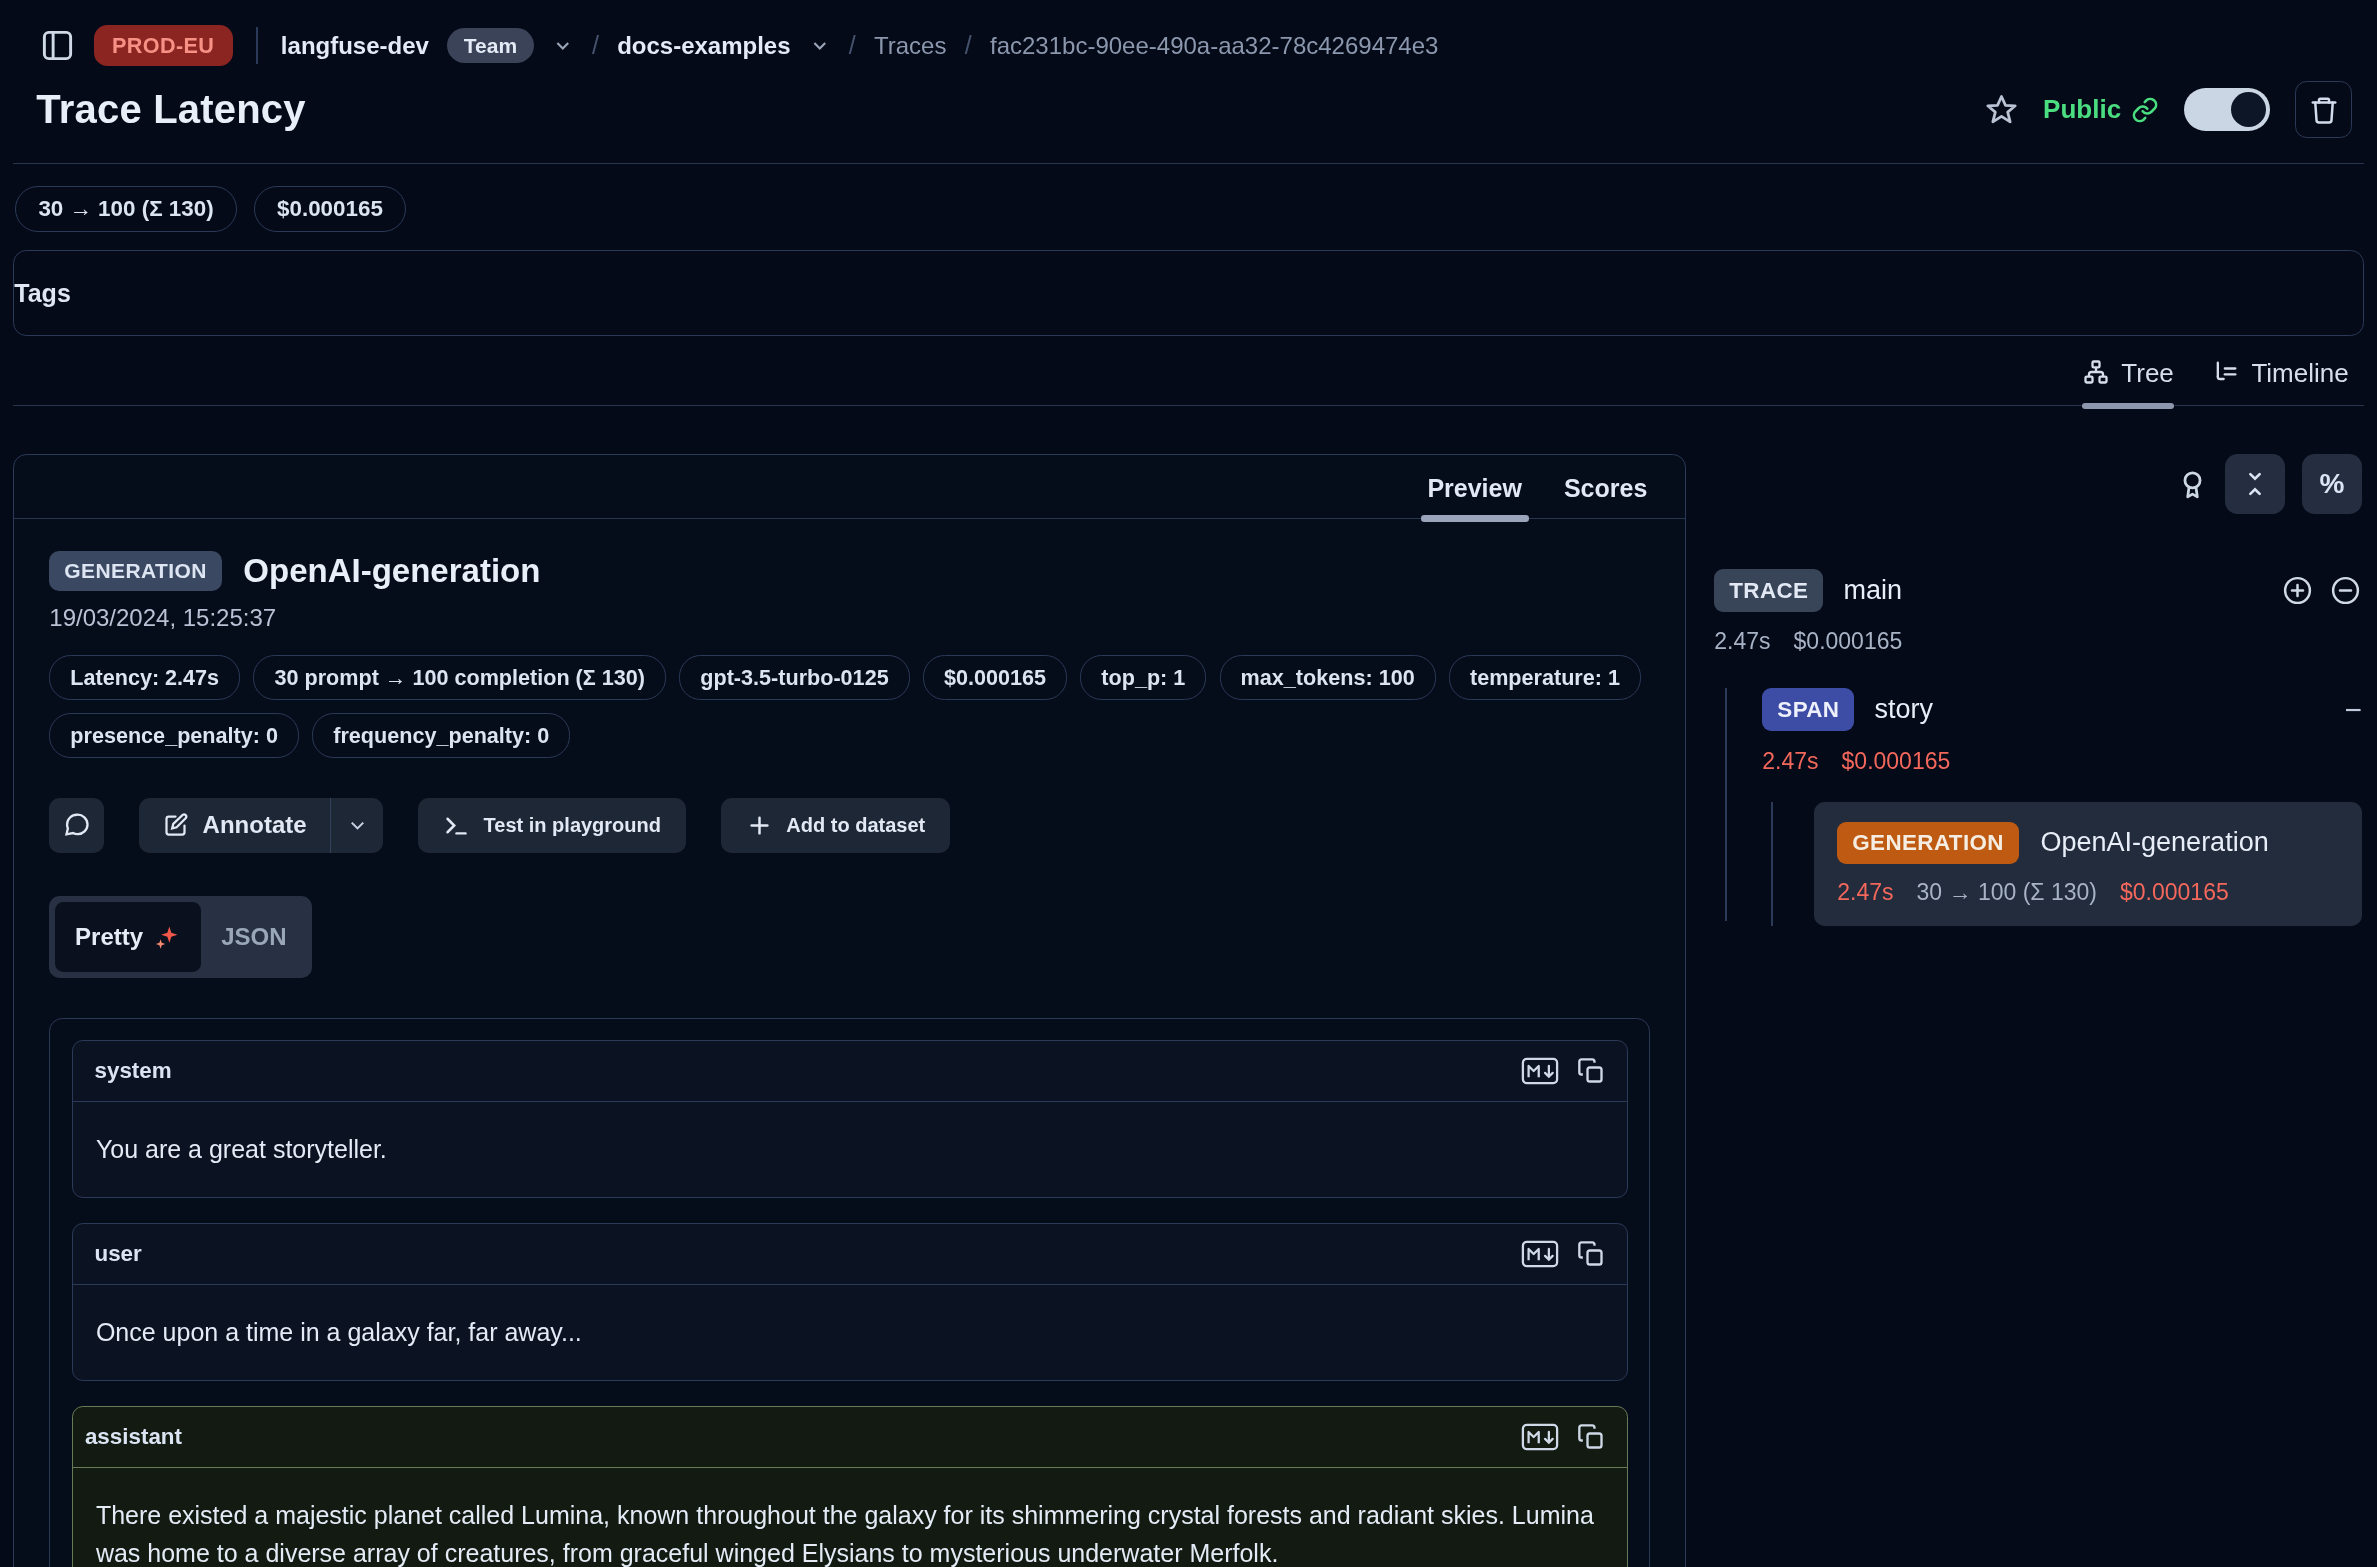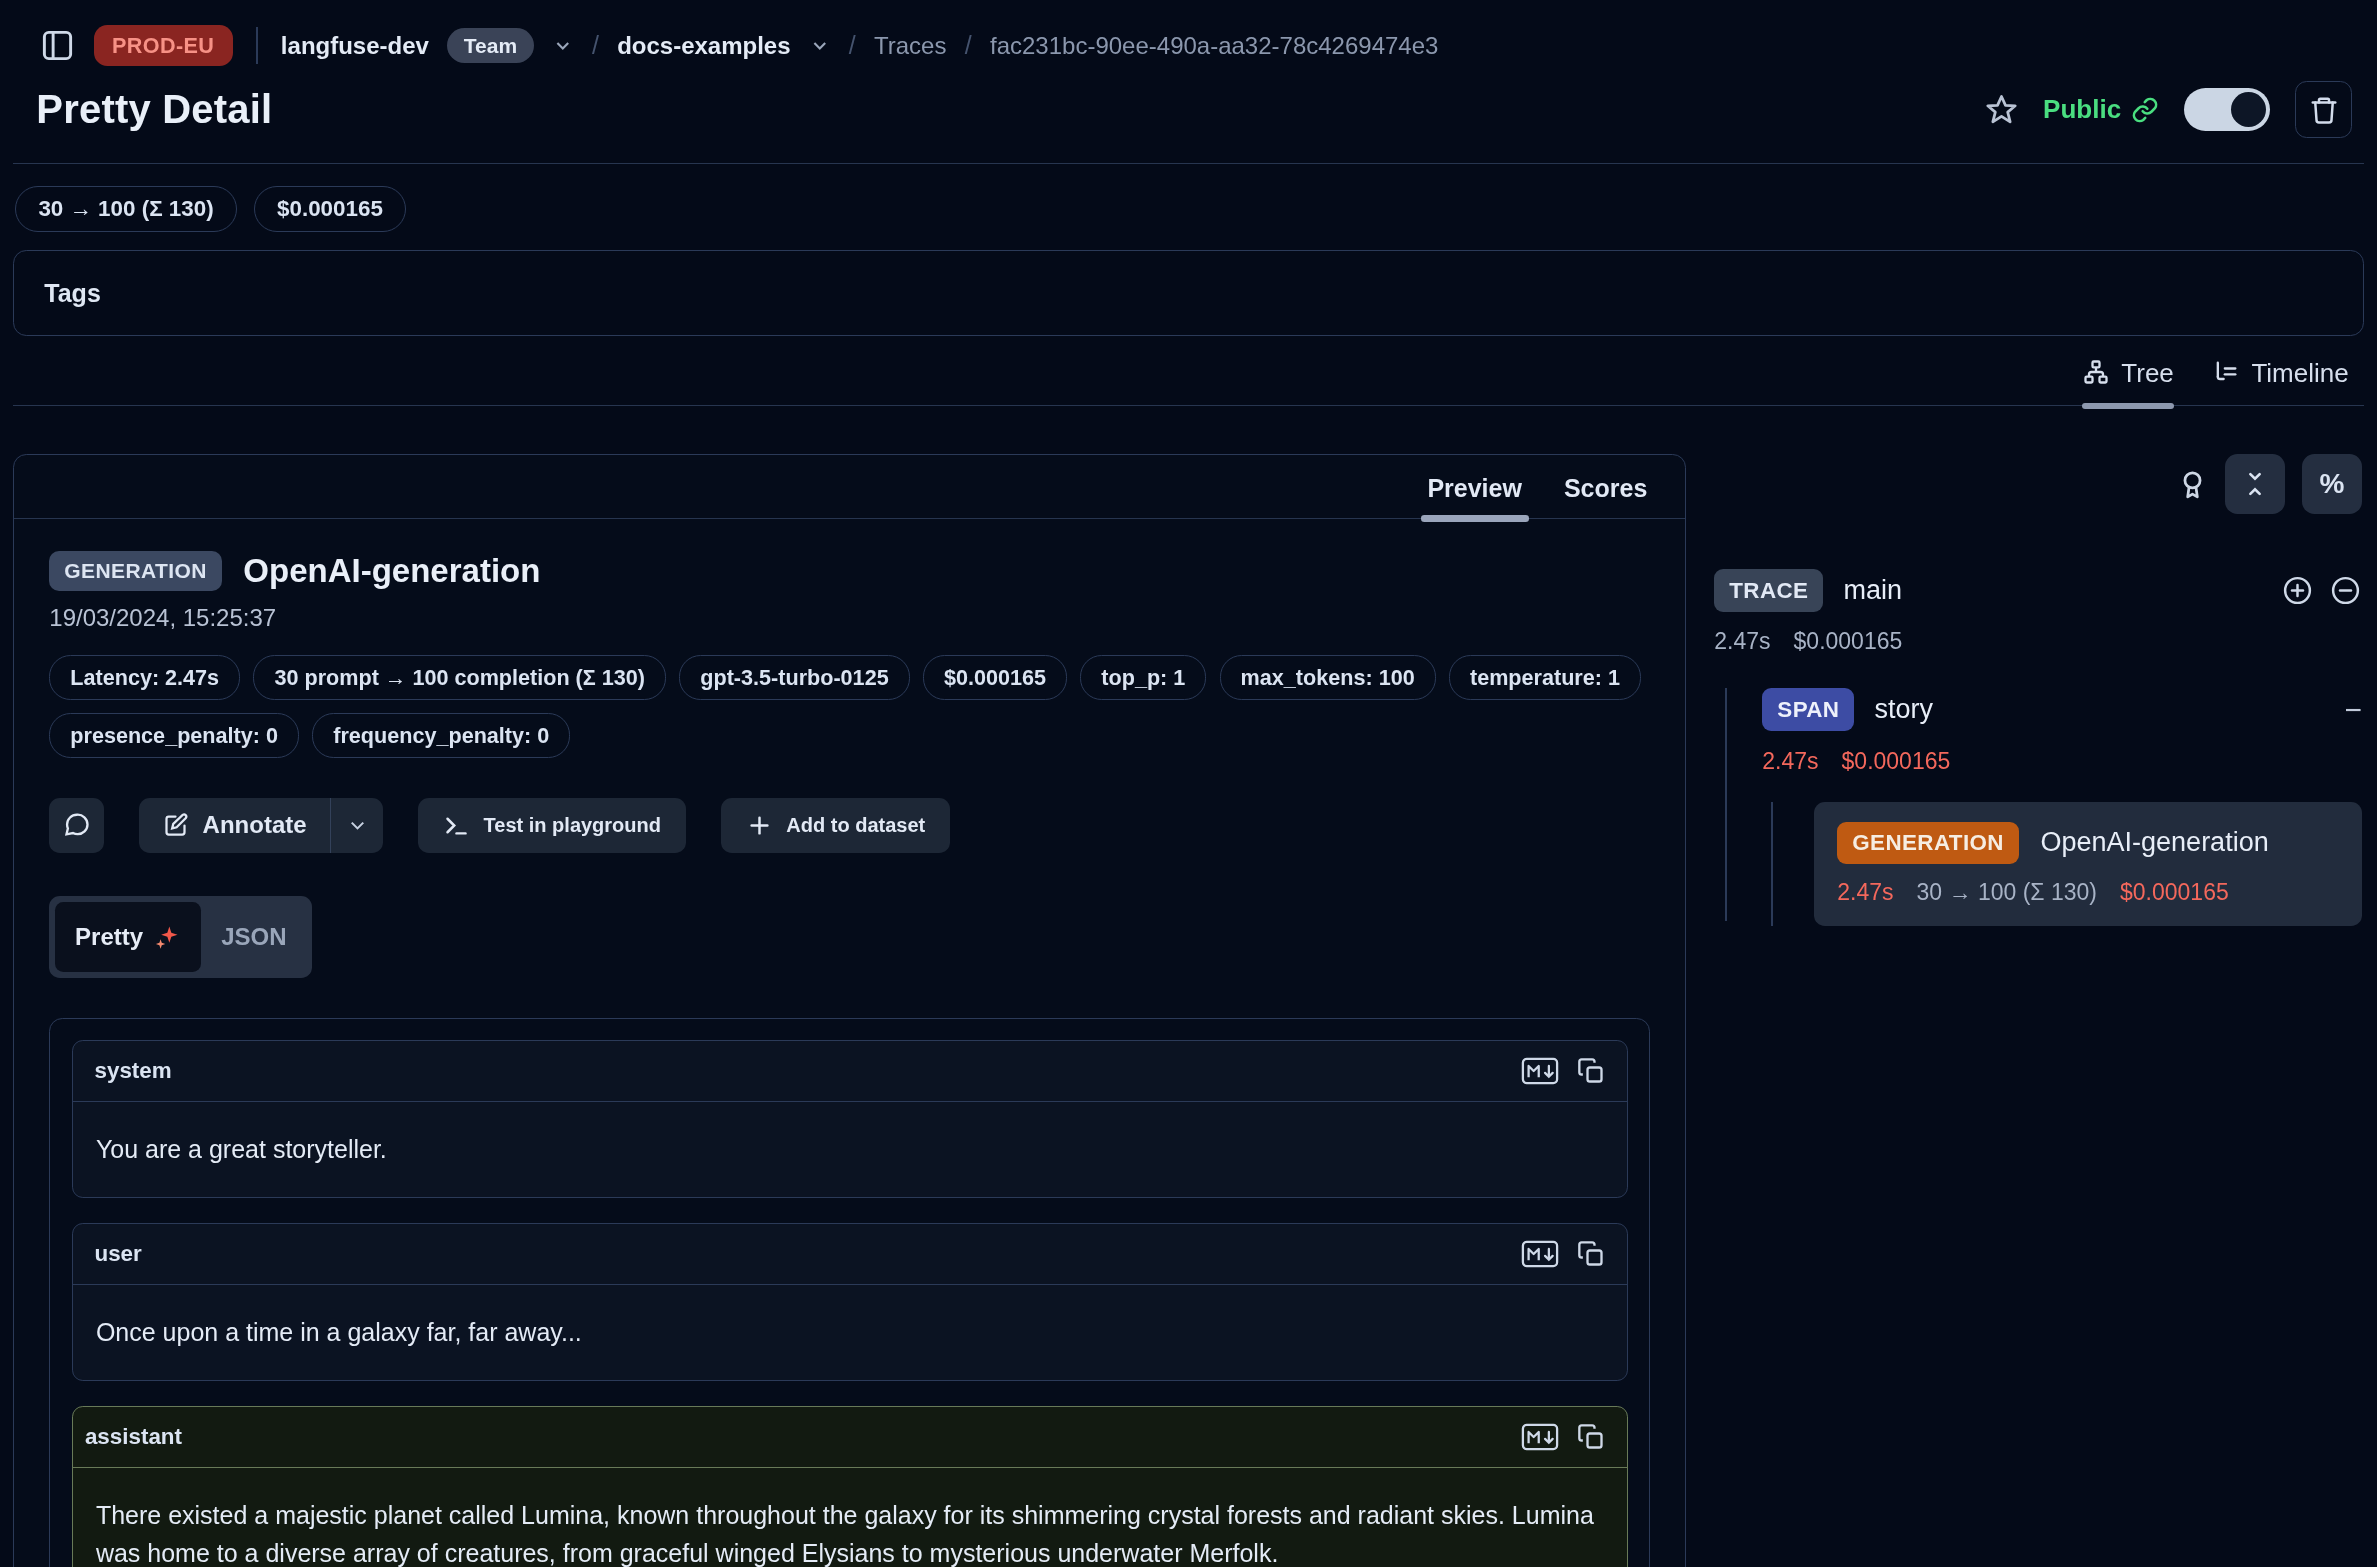--- a/index.html
+++ b/index.html
@@ -26,21 +26,21 @@
   .public-wrap { display:flex; align-items:center; gap:10px; color:#4ade80; font-size:26px; font-weight:700; }
   .switch { width:86px; height:43px; border-radius:21.6px; background:#cbd6e4; position:relative; border:none; cursor:pointer; }
   .switch .knob { position:absolute; right:4.2px; top:4.2px; width:35px; height:35px; border-radius:50%; background:#0d1626; }
   .trash-btn { width:57px; height:57px; border:1.7px solid #2b3a58; border-radius:11.6px; background:none; color:#d3dcec; display:flex; align-items:center; justify-content:center; cursor:pointer; }
 
   
   .pill-row { display:flex; flex-wrap:wrap; gap:16.6px; padding:21.6px 0 0 1.7px; }
   .pill { border:1.7px solid #2b3a58; border-radius:23px; padding:9.1px 22.4px; font-size:22.4px; font-weight:700; color:#dbe4f2; white-space:nowrap; }
 
   
-  .tags-box { margin-top:18.3px; border:1.7px solid #2b3a58; border-radius:13.3px; height:86px; display:flex; align-items:center; padding-left:30px; }
+  .tags-box { margin-top:18.3px; border:1.7px solid #2b3a58; border-radius:13.3px; height:86px; display:flex; align-items:center; }
   .tags-label { font-size:25px; font-weight:700; color:#dfe7f3; }
 
   
   .view-tabs { display:flex; justify-content:flex-end; gap:38px; padding-right:15px; border-bottom:1.7px solid #27354f; margin-top:21.6px; }
   .vtab { display:flex; align-items:flex-start; gap:11.6px; font-size:26px; color:#d6deec; padding-bottom:16.6px; position:relative; cursor:pointer; background:none; border:none; }
   .vtab .bar { position:absolute; left:0; right:0; bottom:-4.2px; height:6.7px; border-radius:3.3px; background:#8d98ae; }
 
   
   .content { display:flex; align-items:flex-start; gap:28px; margin-top:48px; }
   .main-card { width:1673px; border:1.7px solid #2b3a58; border-radius:13.3px; background:#050c1a; }
@@ -131,21 +131,21 @@
           <polyline points="6 9 12 15 18 9"></polyline>
         </svg>
     </span>
     <span class="slash">/</span>
     <span class="crumb dim">Traces</span>
     <span class="slash">/</span>
     <span class="trace-id">fac231bc-90ee-490a-aa32-78c4269474e3</span>
   </div>
 
   <div class="header-row">
-    <h1 class="page-title">Pretty Detail</h1>
+    <h1 class="page-title">Trace Latency</h1>
     <div class="header-actions">
       <button class="icon-btn-plain">
         <span>
           <svg width="33" height="33" viewBox="0 0 24 24" fill="none" stroke="#b9c3d4" stroke-width="2" stroke-linejoin="round">
               <polygon points="12 2.5 14.9 9 22 9.3 16.5 13.9 18.3 21 12 17 5.7 21 7.5 13.9 2 9.3 9.1 9"></polygon>
             </svg>
         </span>
       </button>
       <span class="public-wrap">
         <span>Public</span>

